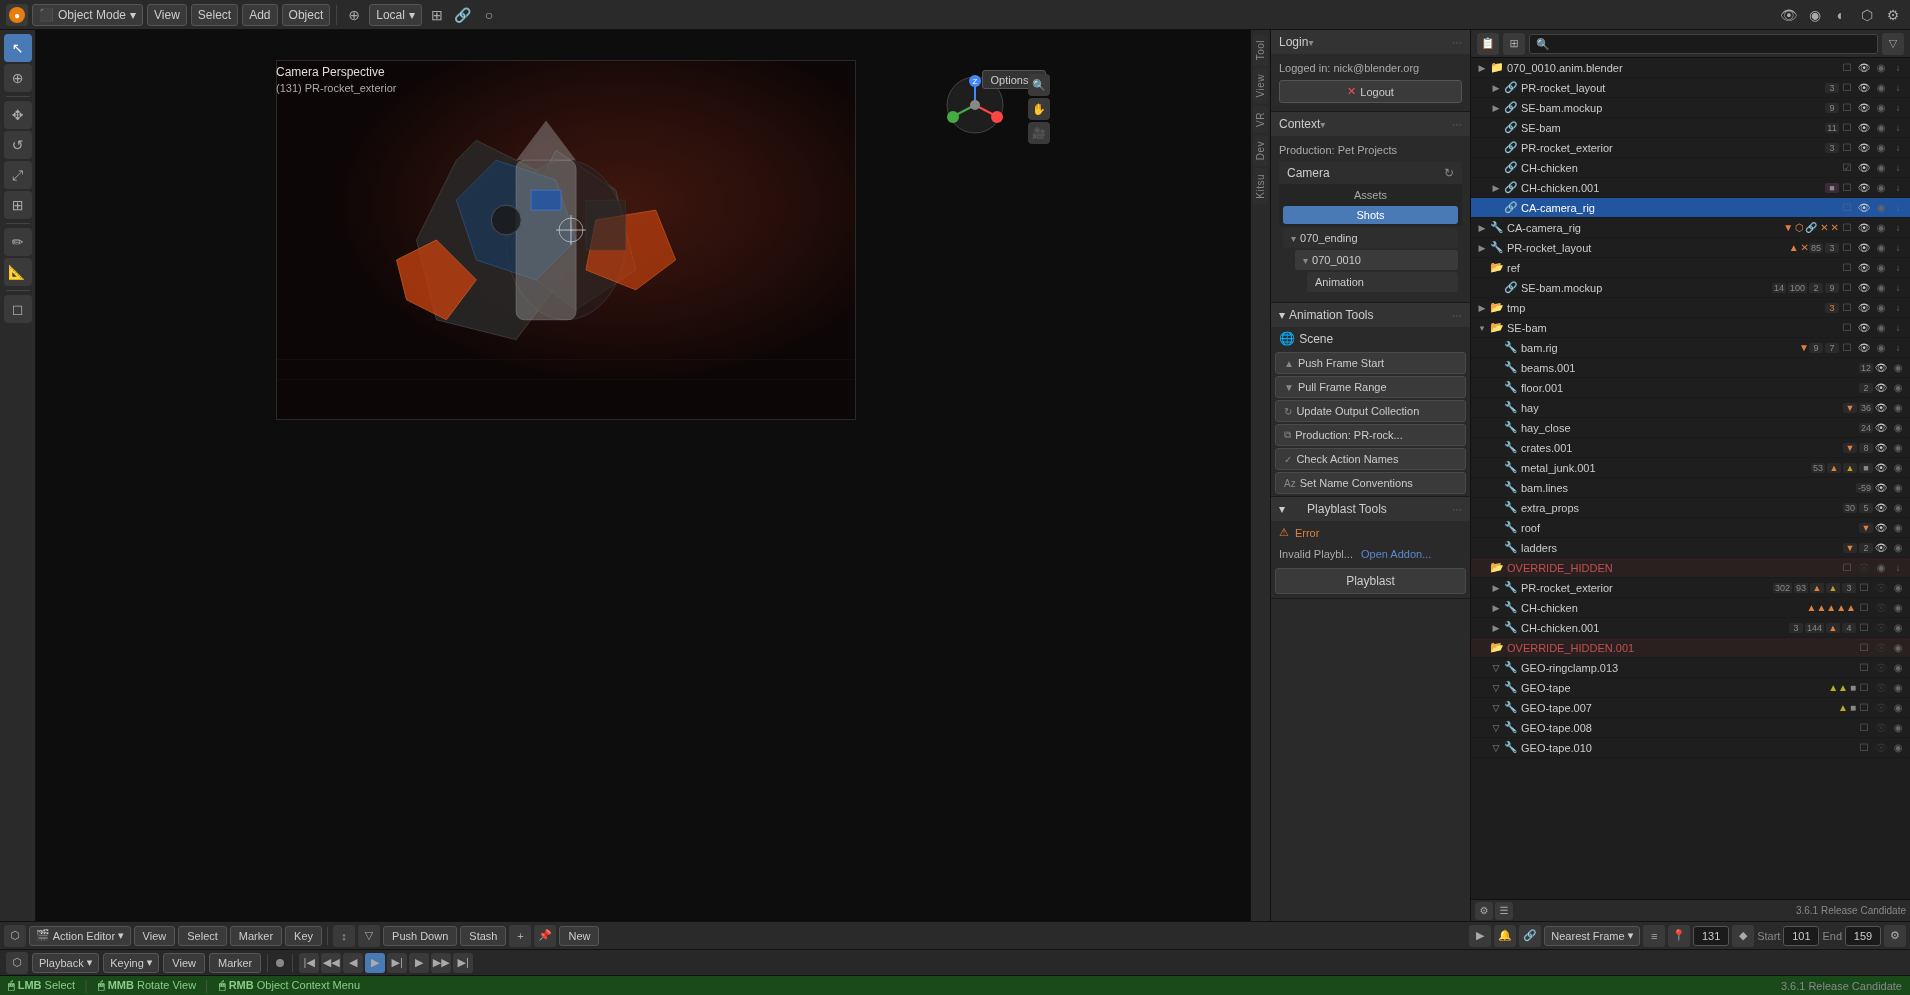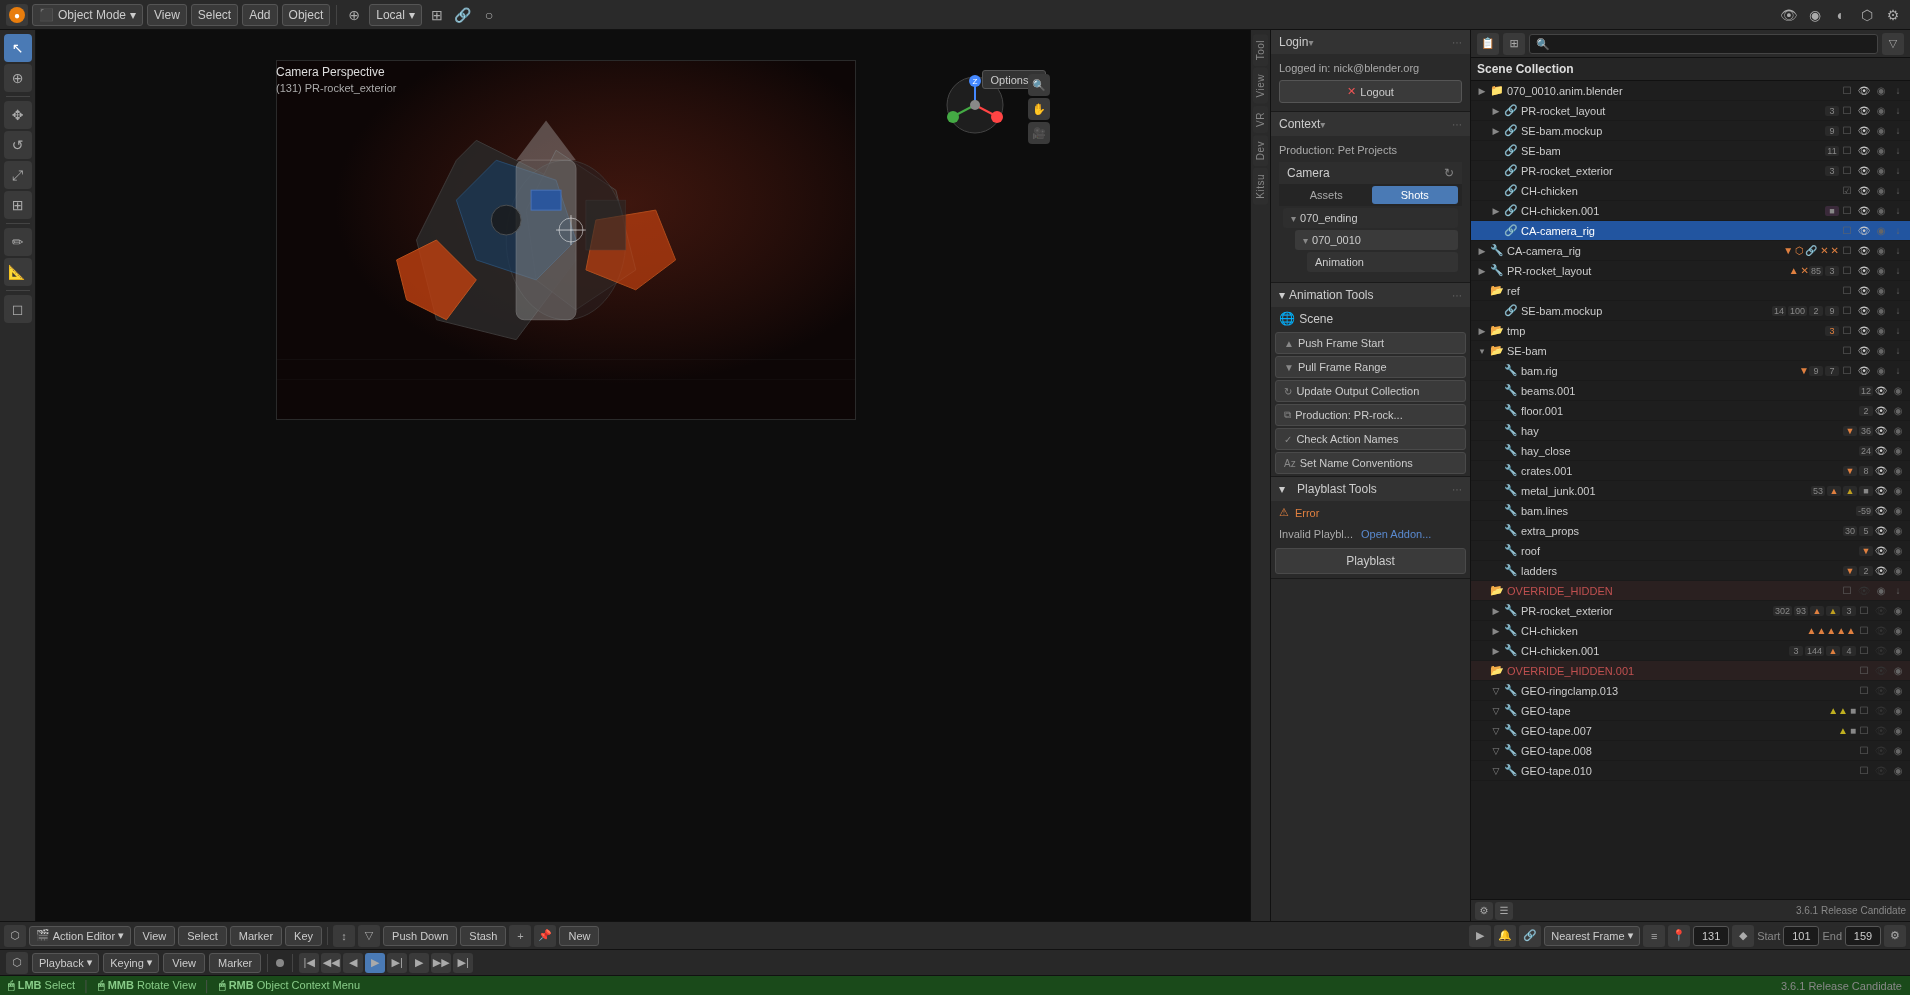--- a/index.html
+++ b/index.html
@@ -166,21 +166,21 @@
     .context-prod { font-size: 11px; color: #aaa; margin-bottom: 6px; }
 
     .browser-header {
       display: flex; align-items: center; justify-content: space-between;
       padding: 4px 8px;
       background: #2e2e2e;
     }
     .browser-title { font-size: 12px; color: #ccc; }
     .browser-refresh { color: #888; font-size: 12px; cursor: pointer; }
     .browser-tabs {
-      display: flex; padding: 2px 4px; gap: 2px; background: #252525;
+      display: flex; padding: 2px 4px; gap: 2px; background: #252525; flex-direction: column;
     }
     .browser-tab {
       flex: 1; padding: 3px 6px; text-align: center;
       border-radius: 3px; font-size: 11px; color: #aaa; cursor: pointer;
     }
     .browser-tab.active { background: #4a7ab5; color: #fff; }
 
     .shot-item {
       background: #2e2e2e;
       padding: 4px 8px;
@@ -684,21 +684,21 @@
         <div class="anim-btn">
           <span class="anim-btn-icon">Az</span>
           <span>Set Name Conventions</span>
         </div>
       </div>
     </div>
 
     <div class="prop-section">
       <div class="playblast-tools-header">
         <span>▾</span>
-        <span style="margin-left:12px;">Playblast Tools</span>
+        <span style="margin-left:22px;">Playblast Tools</span>
         <span style="font-size:10px;color:#666;margin-left:auto;">⋯</span>
       </div>
       <div>
         <div class="error-row">
           <span class="error-icon">⚠</span>
           <span style="color:#e08040;">Error</span>
         </div>
         <div class="invalid-row">
           <span>Invalid Playbl...</span>
           <span class="open-addon">Open Addon...</span>
@@ -710,21 +710,20 @@
     </div>
   </div>
 
   <div class="outliner-panel">
     <div class="outliner-header">
       <div class="bb-icon-btn">📋</div>
       <div class="bb-icon-btn">⊞</div>
       <input class="outliner-search" type="text" placeholder="🔍" style="">
       <div class="bb-icon-btn">▽</div>
     </div>
-    <div class="outliner-title">Scene Collection</div>
     <div class="outliner-body">
 
       <div class="tree-item">
         <div class="tree-indent" style="width:4px;"></div>
         <div class="tree-arrow">▶</div>
         <div class="tree-icon" style="color:#e08040;">📁</div>
         <div class="tree-label">070_0010.anim.blender</div>
         <div class="tree-controls">
           <div class="ctrl-btn">☐</div>
           <div class="ctrl-btn active">👁</div>

